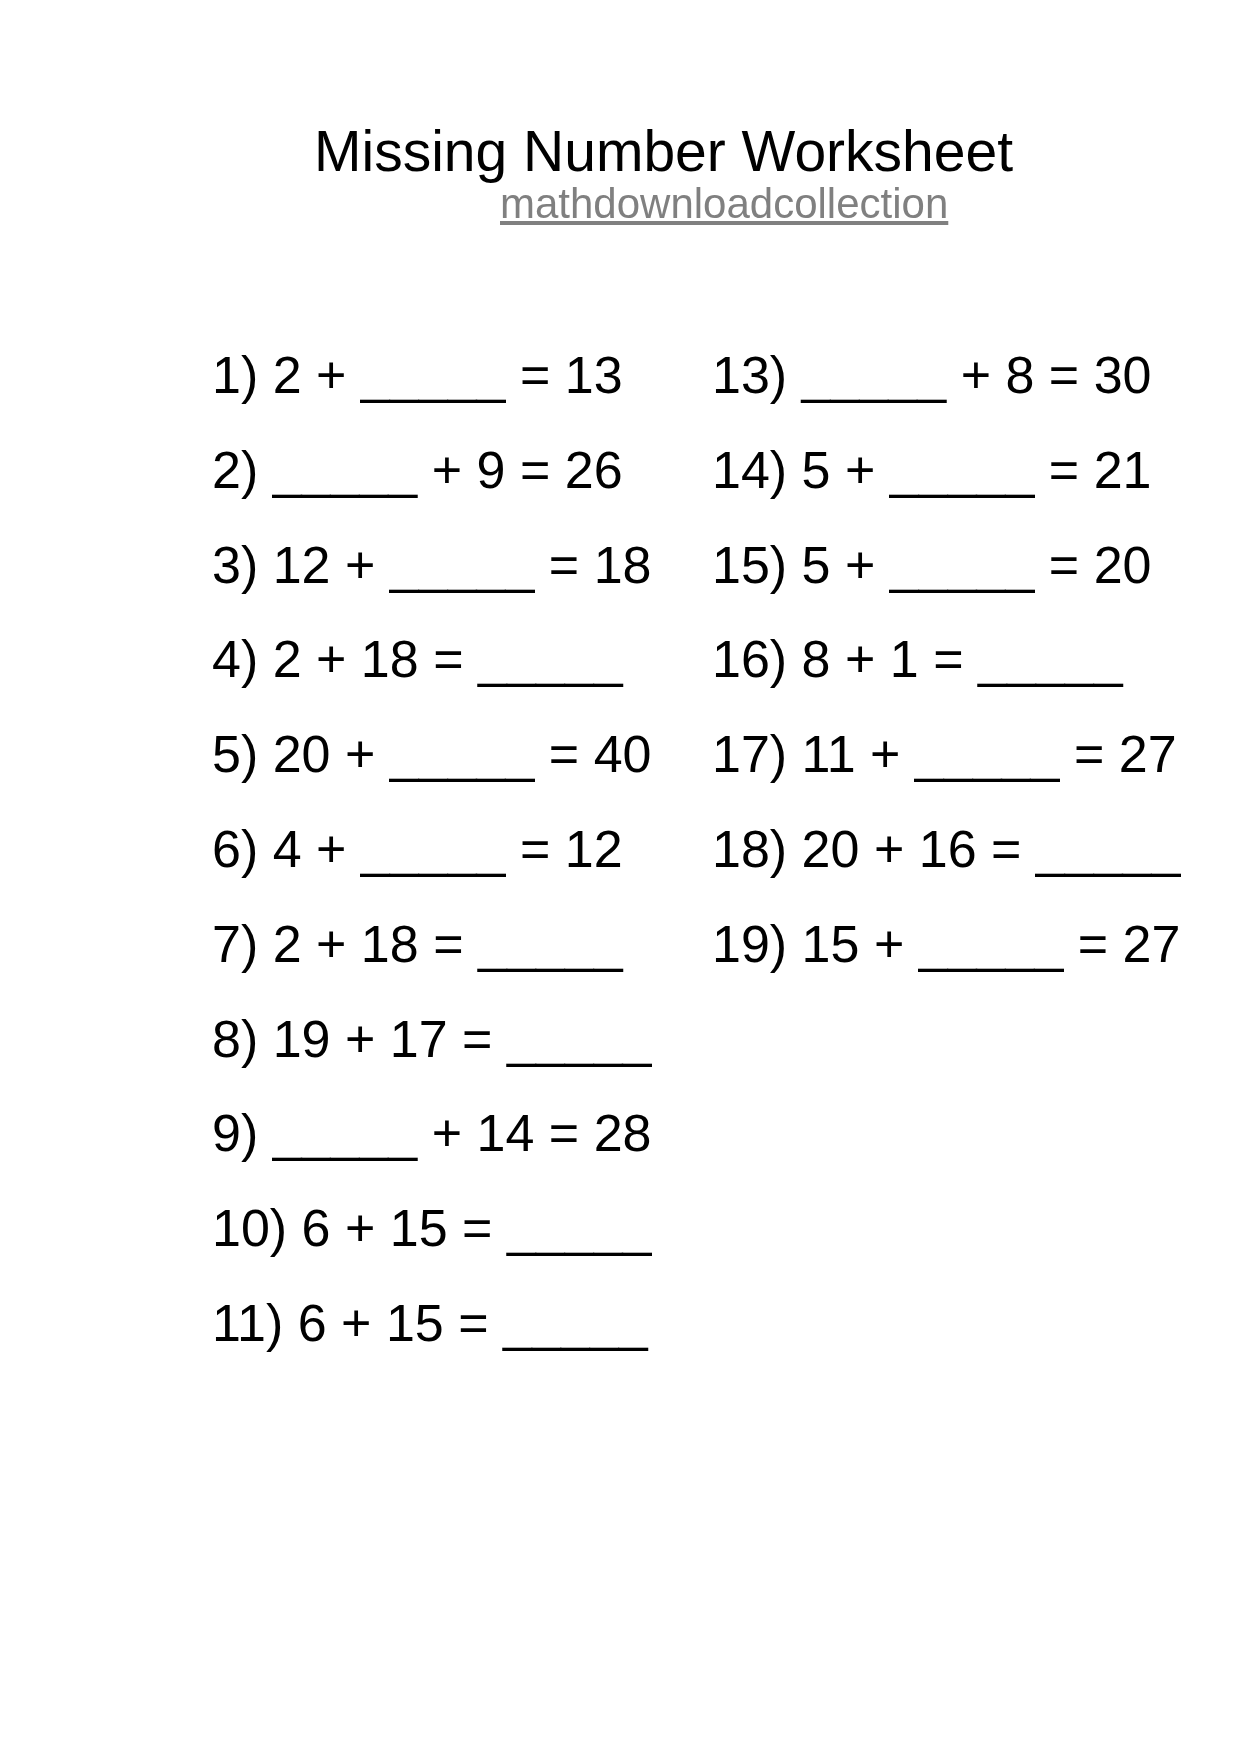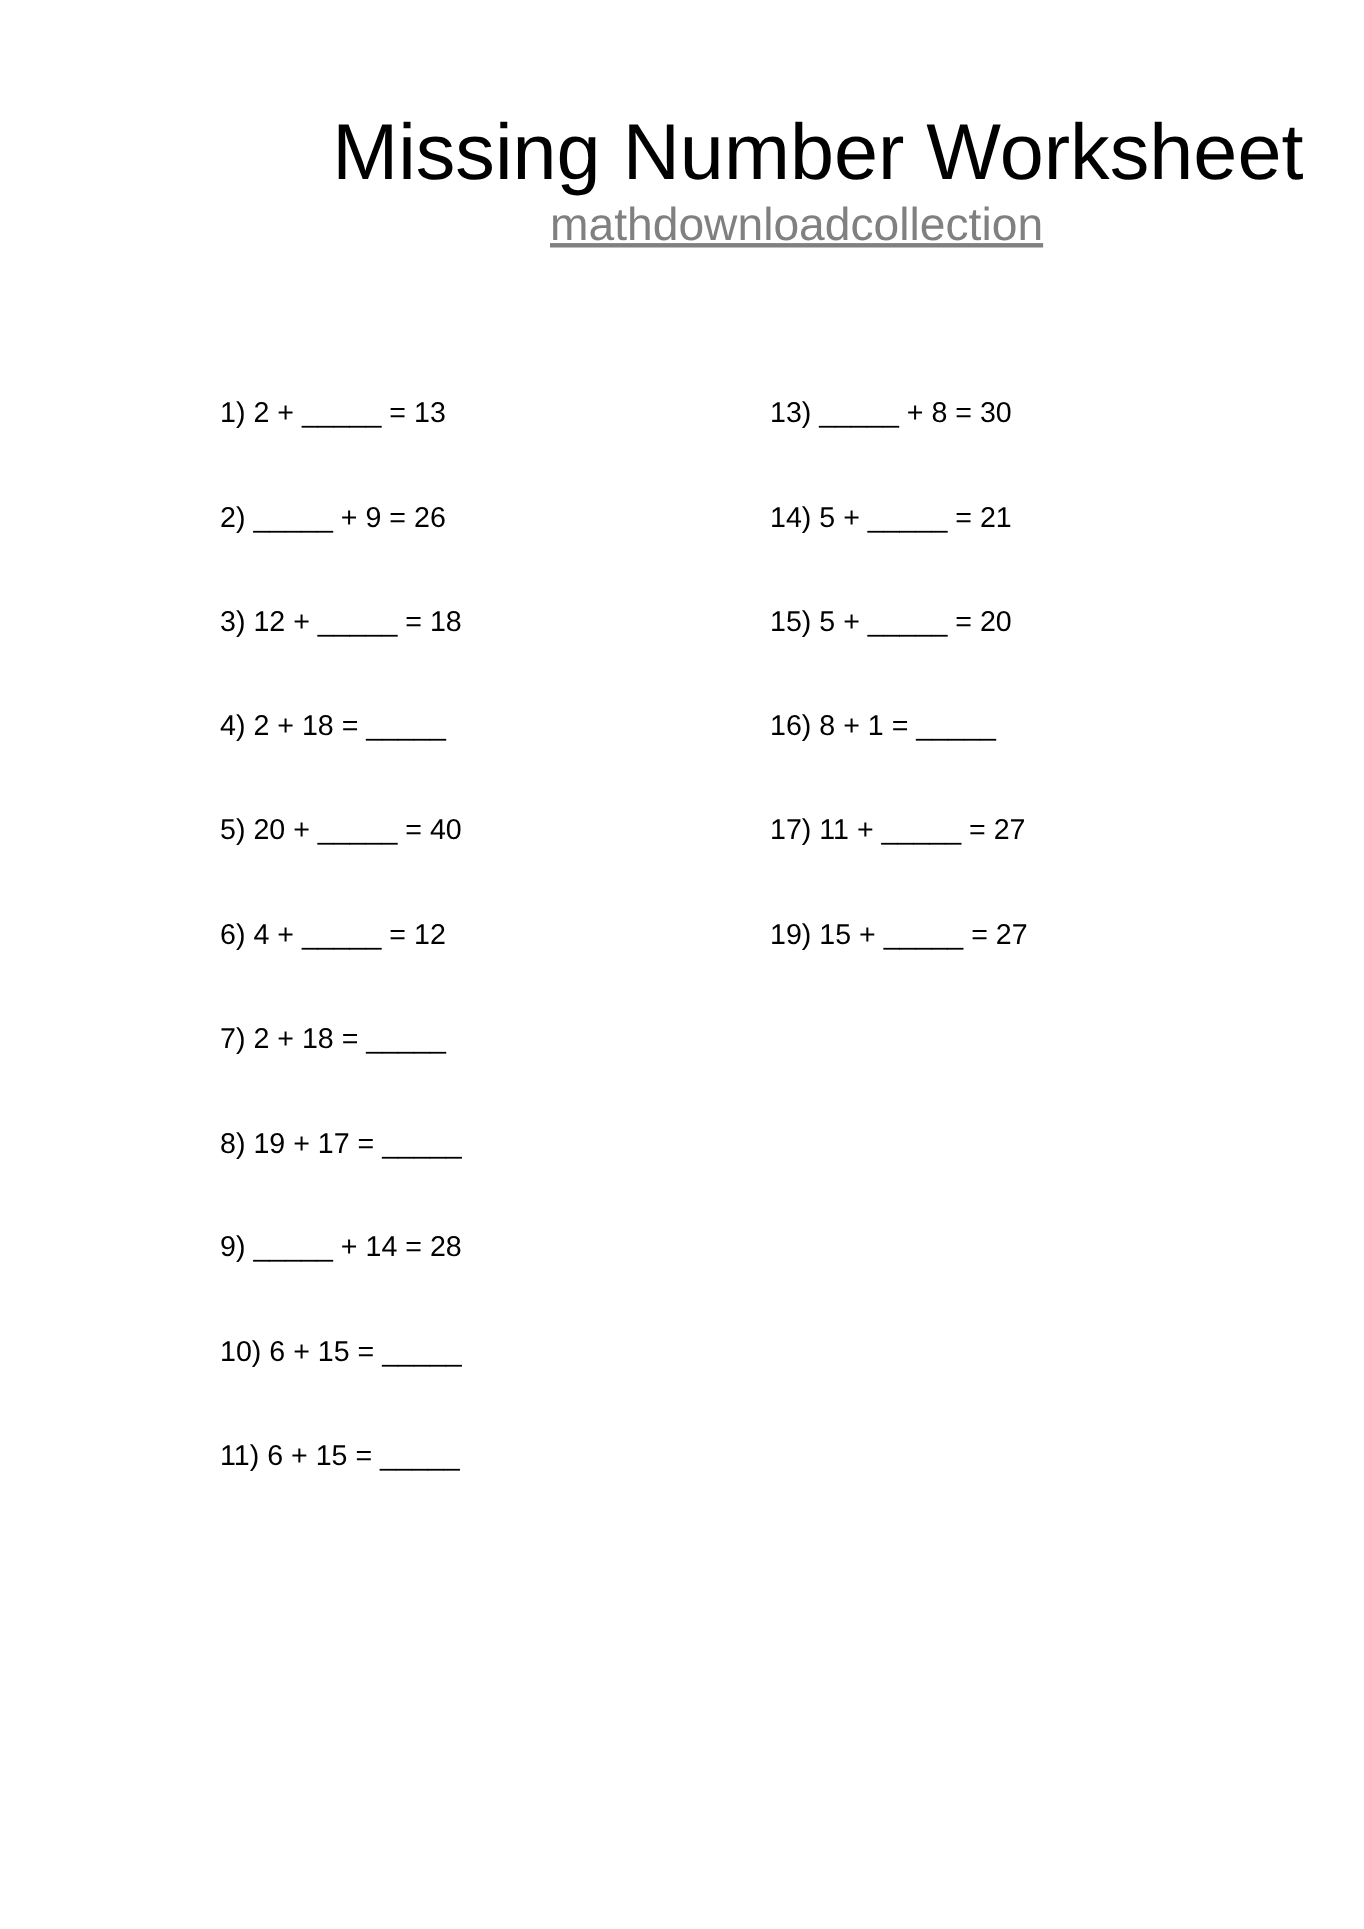--- a/index.html
+++ b/index.html
@@ -1,25 +1,25 @@
 <!DOCTYPE html>
 <html><head>
 <meta charset="utf-8">
 <style>
   html, body { margin:0; padding:0; background:#ffffff; }
   body { width:1240px; height:1754px; position:relative; overflow:hidden;
          font-family:"Liberation Sans", sans-serif; color:#000; }
-  .title { position:absolute; left:298px; top:100px; font-size:72px; line-height:70px;
-           white-space:nowrap; margin:4px; font-weight:normal; }
+  .title { position:absolute; left:298px; top:100px; font-size:57px; line-height:70px;
+           white-space:nowrap; margin:16px; font-weight:normal; }
   .subtitle { position:absolute; left:500px; top:180px; font-size:42px; line-height:48px;
               white-space:nowrap; color:#808080;text-decoration:underline; }
   .col { position:absolute; top:328px; }
   .col.left { left:200px; }
   .col.right { left:700px; }
-  .problem { font-size:26px; line-height:94.8px; height:94.8px; white-space:pre; }
+  .problem { font-size:52px; line-height:94.8px; height:94.8px; white-space:pre;margin-left:12px; }
 </style>
 </head>
 <body>
 
 <h1 class="title">Missing Number Worksheet</h1>
 <div class="subtitle">mathdownloadcollection</div>
 
 <div class="col left">
   <div class="problem">1) 2 + _____ = 13</div>
   <div class="problem">2) _____ + 9 = 26</div>
@@ -33,14 +33,15 @@
   <div class="problem">10) 6 + 15 = _____</div>
   <div class="problem">11) 6 + 15 = _____</div>
 </div>
 
 <div class="col right">
   <div class="problem">13) _____ + 8 = 30</div>
   <div class="problem">14) 5 + _____ = 21</div>
   <div class="problem">15) 5 + _____ = 20</div>
   <div class="problem">16) 8 + 1 = _____</div>
   <div class="problem">17) 11 + _____ = 27</div>
+  <div class="problem">18) 20 + 16 = _____</div>
   <div class="problem">19) 15 + _____ = 27</div>
 </div>
 
 </body></html>

